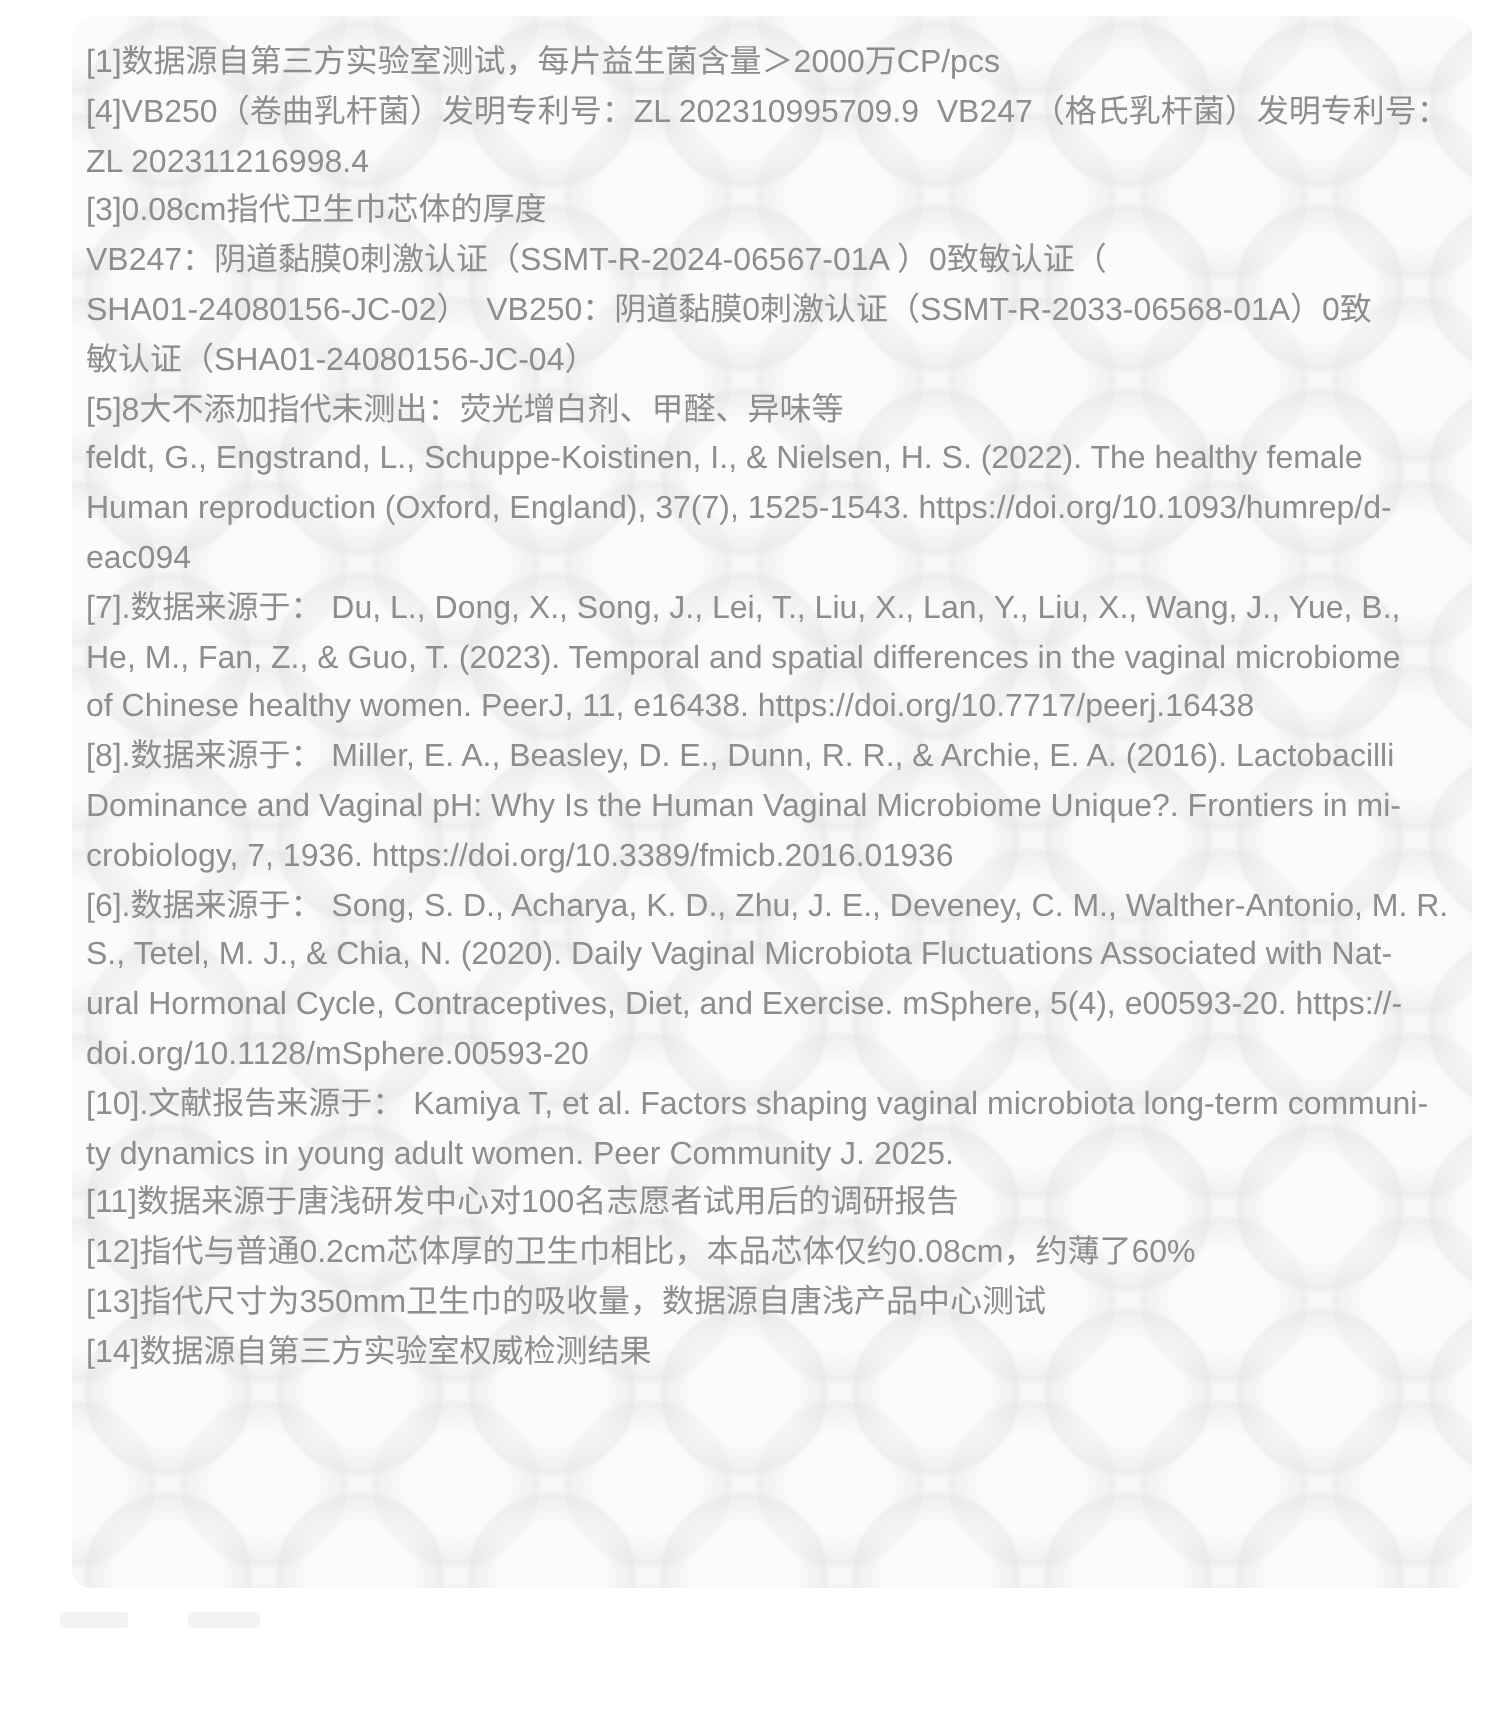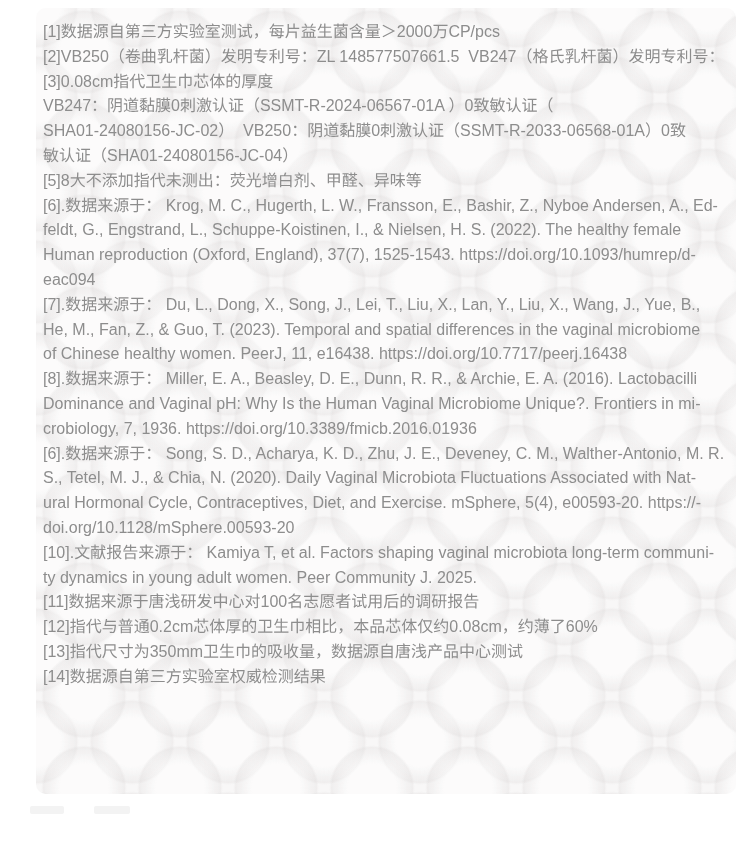--- a/index.html
+++ b/index.html
@@ -59,35 +59,35 @@
 </head>
 <body style="background: rgb(255, 255, 255);">
 
 <div class="page">
   <div class="panel" style="background-color: rgb(248, 247, 247);">
     <div class="notes" id="notes" style="color: rgb(141, 141, 141);">
         <div class="note">
           <div class="note-line">[1]数据源自第三方实验室测试，每片益生菌含量＞2000万CP/pcs</div>
         </div>
         <div class="note">
-          <div class="note-line">[2]VB250（卷曲乳杆菌）发明专利号：ZL 148577507661.5  VB247（格氏乳杆菌）发明专利号：</div>
+          <div class="note-line">[4]VB250（卷曲乳杆菌）发明专利号：ZL 202310995709.9  VB247（格氏乳杆菌）发明专利号：</div>
+          <div class="note-line">ZL 202311216998.4</div>
         </div>
         <div class="note">
           <div class="note-line">[3]0.08cm指代卫生巾芯体的厚度</div>
         </div>
         <div class="note">
           <div class="note-line">VB247：阴道黏膜0刺激认证（SSMT-R-2024-06567-01A ）0致敏认证（</div>
           <div class="note-line">SHA01-24080156-JC-02）  VB250：阴道黏膜0刺激认证（SSMT-R-2033-06568-01A）0致</div>
           <div class="note-line">敏认证（SHA01-24080156-JC-04）</div>
         </div>
         <div class="note">
           <div class="note-line">[5]8大不添加指代未测出：荧光增白剂、甲醛、异味等</div>
         </div>
         <div class="note">
-          <div class="note-line">[6].数据来源于： Krog, M. C., Hugerth, L. W., Fransson, E., Bashir, Z., Nyboe Andersen, A., Ed-</div>
           <div class="note-line">feldt, G., Engstrand, L., Schuppe-Koistinen, I., &amp; Nielsen, H. S. (2022). The healthy female</div>
           <div class="note-line">Human reproduction (Oxford, England), 37(7), 1525-1543. https://doi.org/10.1093/humrep/d-</div>
           <div class="note-line">eac094</div>
         </div>
         <div class="note">
           <div class="note-line">[7].数据来源于： Du, L., Dong, X., Song, J., Lei, T., Liu, X., Lan, Y., Liu, X., Wang, J., Yue, B.,</div>
           <div class="note-line">He, M., Fan, Z., &amp; Guo, T. (2023). Temporal and spatial differences in the vaginal microbiome</div>
           <div class="note-line">of Chinese healthy women. PeerJ, 11, e16438. https://doi.org/10.7717/peerj.16438</div>
         </div>
         <div class="note">

